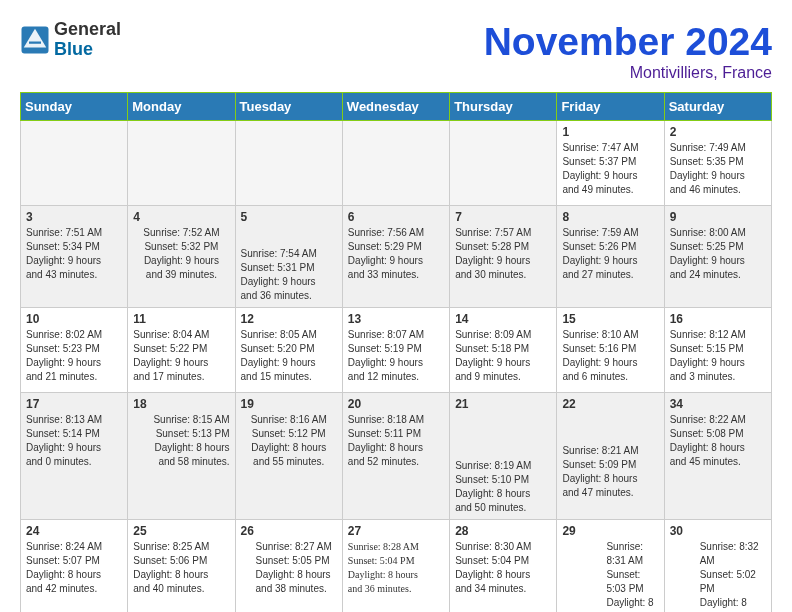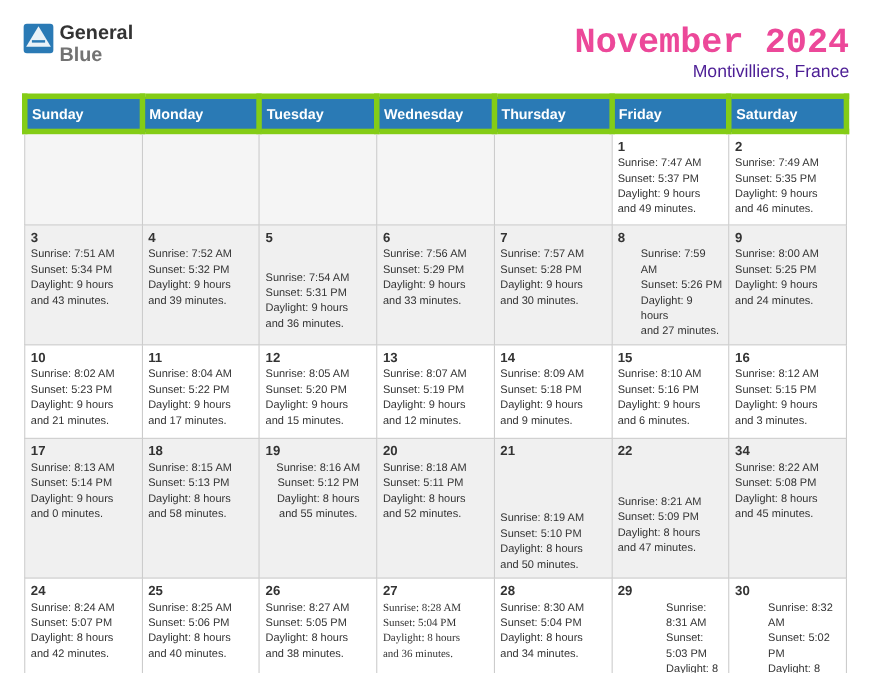--- a/index.html
+++ b/index.html
@@ -11,61 +11,60 @@
       padding: 20px;
     }
     .header {
       display: flex;
       justify-content: space-between;
       align-items: flex-start;
       margin-bottom: 10px;
     }
     .logo {
       display: flex;
-      align-items: flex-start;
+      align-items: center;
     }
     .logo-text {
       display: flex;
       flex-direction: column;
       font-size: 18px;
       font-weight: bold;
       line-height: 1.1;
     }
     .logo-general { color: #333; }
-    .logo-blue { color: #737373; }
+    .logo-blue { color: #0369a1; }
     .logo-icon {
       width: 30px;
       height: 30px;
       margin-right: 4px;
     }
     .title-block {
       text-align: right;
     }
     .month-title {
-      font-size: 32px;
+      font-size: 39px;
       font-weight: bold;
-      color: #ec4899;
-      font-family: Liberation Mono, monospace;
+      color: #1d4ed8;
     }
     .location {
       font-size: 16px;
       color: #4c1d95;
     }
     .calendar {
       width: 100%;
       border-collapse: collapse;
       table-layout: fixed;
     }
     .calendar th {
       background: #2a7ab5;
       color: #fff;
       padding: 6px 4px;
       font-size: 13px;
       font-weight: bold;
-      border: 5px solid #84cc16;
+      border: 1px solid #84cc16;
       text-align: left;
     }
     .calendar td {
       border: 1px solid #ccc;
       vertical-align: top;
       padding: 4px 5px;
       font-size: 10.5px;
       color: #333;
       height: 85px;
       background: #fff;
@@ -146,21 +145,21 @@
       <tr>
         <td class="shade">
           <span class="day-num">3</span>
           <div class="day-info" style="white-space: pre-line;">Sunrise: 7:51 AM
 Sunset: 5:34 PM
 Daylight: 9 hours
 and 43 minutes.</div>
         </td>
         <td class="shade">
           <span class="day-num">4</span>
-          <div class="day-info" style="white-space: pre-line;">Sunrise: 7:52 AM
+          <div class="day-info" style="white-space: pre-line; text-align: center;">Sunrise: 7:52 AM
 Sunset: 5:32 PM
 Daylight: 9 hours
 and 39 minutes.</div>
         </td>
         <td class="shade">
           <span class="day-num">5</span>
           <div class="day-info" style="white-space: pre-line; margin-top: 23px;">Sunrise: 7:54 AM
 Sunset: 5:31 PM
 Daylight: 9 hours
 and 36 minutes.</div>
@@ -174,21 +173,21 @@
         </td>
         <td class="shade">
           <span class="day-num">7</span>
           <div class="day-info" style="white-space: pre-line;">Sunrise: 7:57 AM
 Sunset: 5:28 PM
 Daylight: 9 hours
 and 30 minutes.</div>
         </td>
         <td class="shade">
           <span class="day-num">8</span>
-          <div class="day-info" style="white-space: pre-line; margin-left: 21px;">Sunrise: 7:59 AM
+          <div class="day-info" style="white-space: pre-line;">Sunrise: 7:59 AM
 Sunset: 5:26 PM
 Daylight: 9 hours
 and 27 minutes.</div>
         </td>
         <td class="shade">
           <span class="day-num">9</span>
           <div class="day-info" style="white-space: pre-line;">Sunrise: 8:00 AM
 Sunset: 5:25 PM
 Daylight: 9 hours
 and 24 minutes.</div>
@@ -248,21 +247,21 @@
       <tr>
         <td class="shade">
           <span class="day-num">17</span>
           <div class="day-info" style="white-space: pre-line;">Sunrise: 8:13 AM
 Sunset: 5:14 PM
 Daylight: 9 hours
 and 0 minutes.</div>
         </td>
         <td class="shade">
           <span class="day-num">18</span>
-          <div class="day-info" style="white-space: pre-line;">Sunrise: 8:15 AM
+          <div class="day-info" style="white-space: pre-line; text-align: right;">Sunrise: 8:15 AM
 Sunset: 5:13 PM
 Daylight: 8 hours
 and 58 minutes.</div>
         </td>
         <td class="shade">
           <span class="day-num">19</span>
           <div class="day-info" style="white-space: pre-line; text-align: center;">Sunrise: 8:16 AM
 Sunset: 5:12 PM
 Daylight: 8 hours
 and 55 minutes.</div>
@@ -306,21 +305,21 @@
         </td>
         <td>
           <span class="day-num">25</span>
           <div class="day-info" style="white-space: pre-line;">Sunrise: 8:25 AM
 Sunset: 5:06 PM
 Daylight: 8 hours
 and 40 minutes.</div>
         </td>
         <td>
           <span class="day-num">26</span>
-          <div class="day-info" style="white-space: pre-line;">Sunrise: 8:27 AM
+          <div class="day-info" style="white-space: pre-line; margin-left: 15px;">Sunrise: 8:27 AM
 Sunset: 5:05 PM
 Daylight: 8 hours
 and 38 minutes.</div>
         </td>
         <td>
           <span class="day-num">27</span>
           <div class="day-info" style="white-space: pre-line; font-family: Liberation Serif, serif;">Sunrise: 8:28 AM
 Sunset: 5:04 PM
 Daylight: 8 hours
 and 36 minutes.</div>

